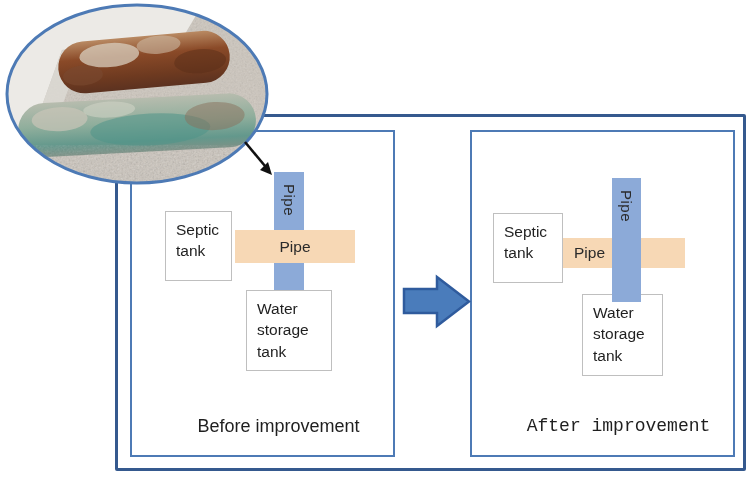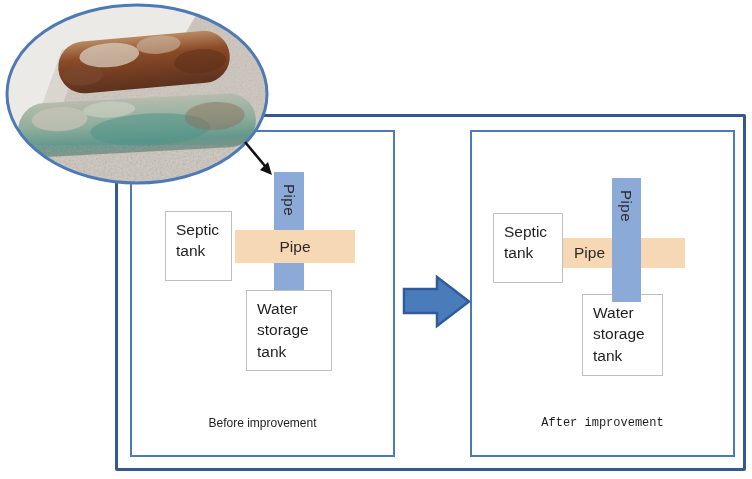--- a/index.html
+++ b/index.html
@@ -45,21 +45,21 @@
   }
   .v-pipe-before { left:274px; top:172px; width:30px; height:118px; z-index:2; }
   .v-pipe-after  { left:612px; top:178px; width:29px; height:124px; z-index:5; }
   .v-pipe .vlabel {
     writing-mode:vertical-rl; font-size:15px; color:#2a2a2a;
     padding-top:12px; letter-spacing:0.5px;
   }
 
   .caption {
     position:absolute; width:265px; text-align:center;
-    font-size:12px; color:#1f1f1f; z-index:4;
+    font-size:18px; color:#1f1f1f; z-index:4;margin-left:16px;
   }
   .caption-before { left:130px; top:416px; }
   .caption-after  { left:470px; top:416px;font-family:Liberation Mono, monospace; }
 
   .transition-arrow { position:absolute; left:400px; top:272px; z-index:5; }
   .inset-photo { position:absolute; left:0; top:0; z-index:10; pointer-events:none; }
 </style>
 </head>
 <body>
 

